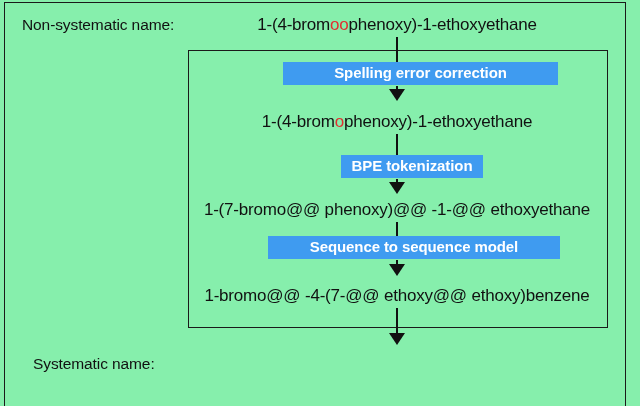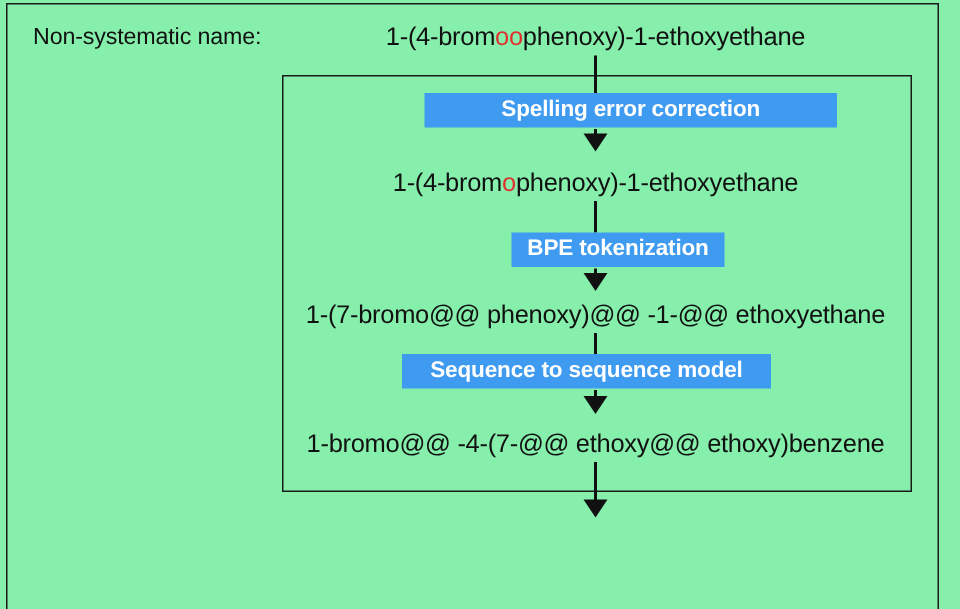--- a/index.html
+++ b/index.html
@@ -131,25 +131,26 @@
 
   <div class="stage" style="left:312px; top:155px; width:142px;margin-left:29px;">BPE tokenization</div>
 
   <div class="conn" style="top:179px; height:8px;"></div>
   <div class="arrowhead" style="top:182px;"></div>
 
   <div class="name-value" style="left:397px; top:200px; transform:translateX(-50%);"><span>1-(7-bromo@@ phenoxy)@@ -1-@@ ethoxyethane</span></div>
 
   <div class="conn" style="top:222px; height:16px;"></div>
 
-  <div class="stage" style="left:268px; top:236px; width:246px;">Sequence to sequence model</div>
+  <div class="stage" style="left:268px; top:236px; width:292px;">Sequence to sequence model</div>
 
   <div class="conn" style="top:260px; height:9px;"></div>
   <div class="arrowhead" style="top:264px;"></div>
 
   <div class="name-value" style="left:397px; top:286px; transform:translateX(-50%);"><span>1-bromo@@ -4-(7-@@ ethoxy@@ ethoxy)benzene</span></div>
 
   <div class="conn" style="top:308px; height:33px;"></div>
   <div class="arrowhead" style="top:333px;"></div>
 
+  <div class="row-label" style="left:33px; top:355px;">Systematic name:</div>
 
 
 </div>
 
 </body></html>

